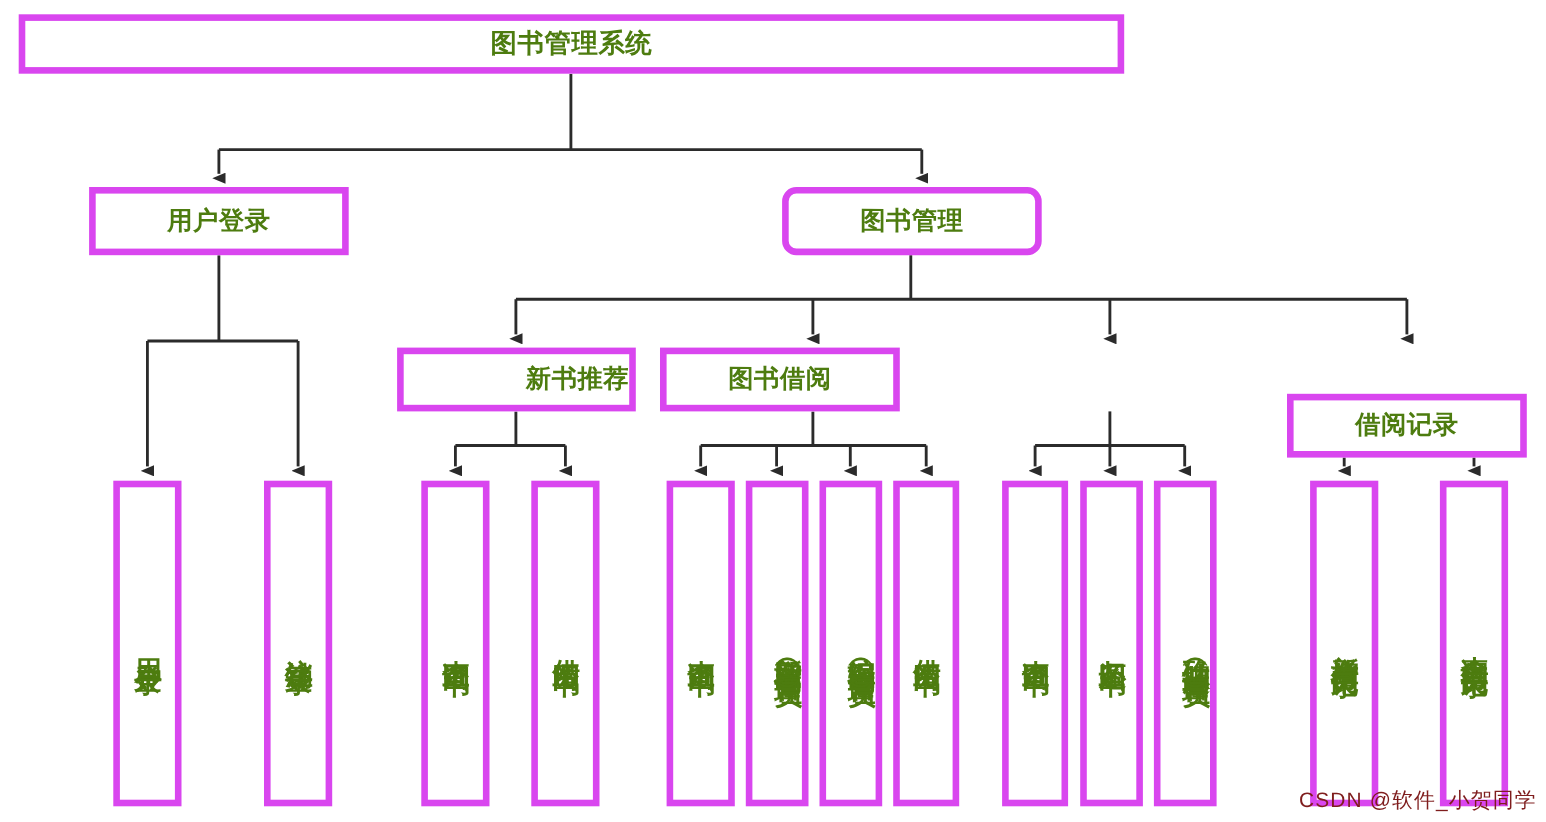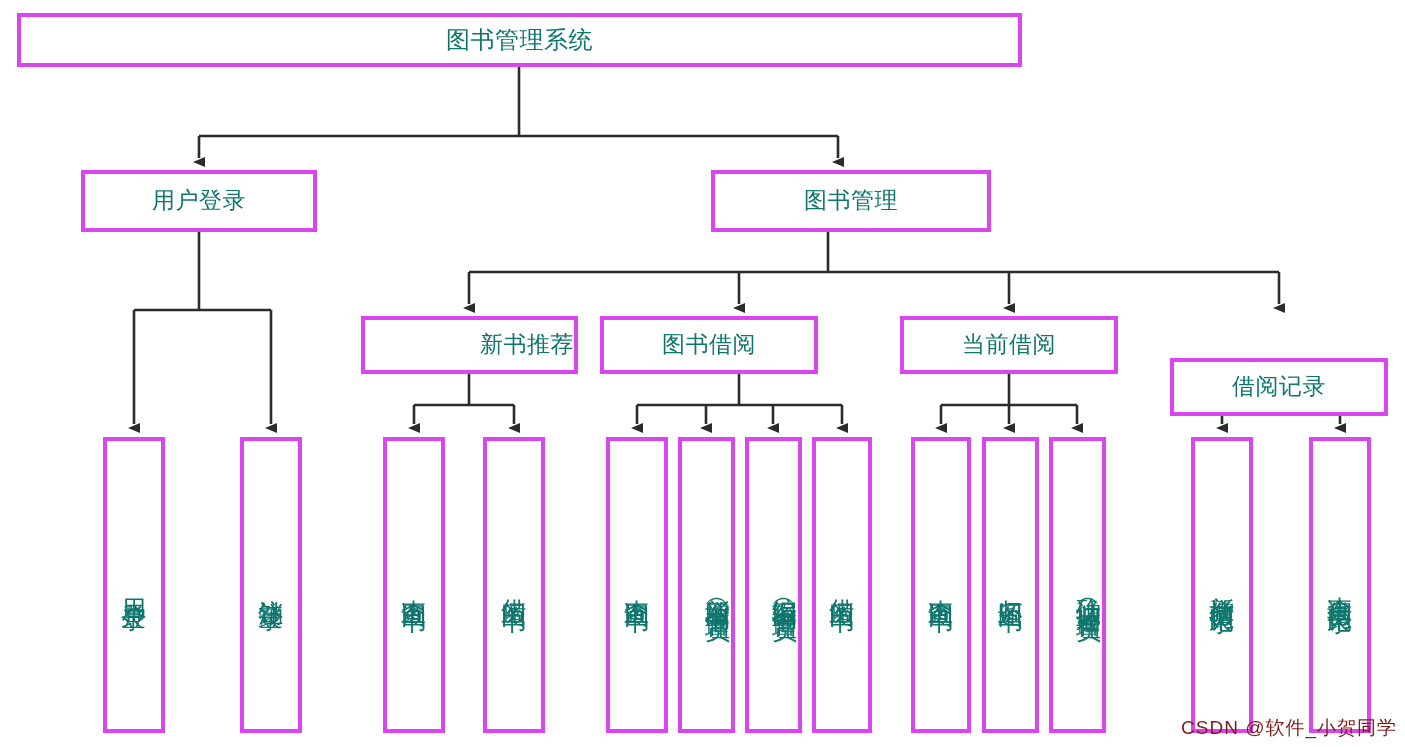--- a/index.html
+++ b/index.html
@@ -18,26 +18,27 @@
   
   #connectors{
     position:absolute;left:0;top:0;
     width:1405px;height:747px;
     pointer-events:none;
   }
   .node{
     position:absolute;
     box-sizing:border-box;
     background:#ffffff;
-    border:4px solid #d946ef;
+    border:6px solid #d946ef;
     display:flex;
     align-items:center;
     justify-content:center;
-    color:#0f766e;
+    color:#4d7c0f;
     z-index:2;
+    font-weight:bold;
   }
   .node .label{
     display:block;
     text-align:center;
     line-height:1.18;
     letter-spacing:0.5px;
     white-space:pre-wrap;
   }
   
   .node.h .label{
@@ -131,33 +132,30 @@
     </g>
   </svg>
 
   <div class="node h root" style="left:17px;top:13px;width:1005px;height:54px;">
     <span class="label">图书管理系统</span>
   </div>
 
   <div class="node h" style="left:81px;top:170px;width:236px;height:62px;">
     <span class="label">用户登录</span>
   </div>
-  <div class="node h" style="left:711px;top:170px;width:280px;height:62px;">
+  <div class="node h" style="left:711px;top:170px;width:236px;height:62px;border-radius:13px;">
     <span class="label">图书管理</span>
   </div>
 
   <div class="node h" style="left:361px;top:316px;width:217px;height:58px;justify-content:flex-end;">
     <span class="label">新书推荐</span>
   </div>
   <div class="node h" style="left:600px;top:316px;width:218px;height:58px;">
     <span class="label">图书借阅</span>
   </div>
-  <div class="node h" style="left:900px;top:316px;width:218px;height:58px;">
-    <span class="label">当前借阅</span>
-  </div>
   <div class="node h" style="left:1170px;top:316px;width:218px;height:58px;margin-top:42px;">
     <span class="label">借阅记录</span>
   </div>
 
   <div class="node v centered" style="left:103px;top:437px;width:62px;height:296px;">
     <span class="label">用户登录</span>
   </div>
   <div class="node v centered" style="left:240px;top:437px;width:62px;height:296px;">
     <span class="label">注销登录</span>
   </div>

